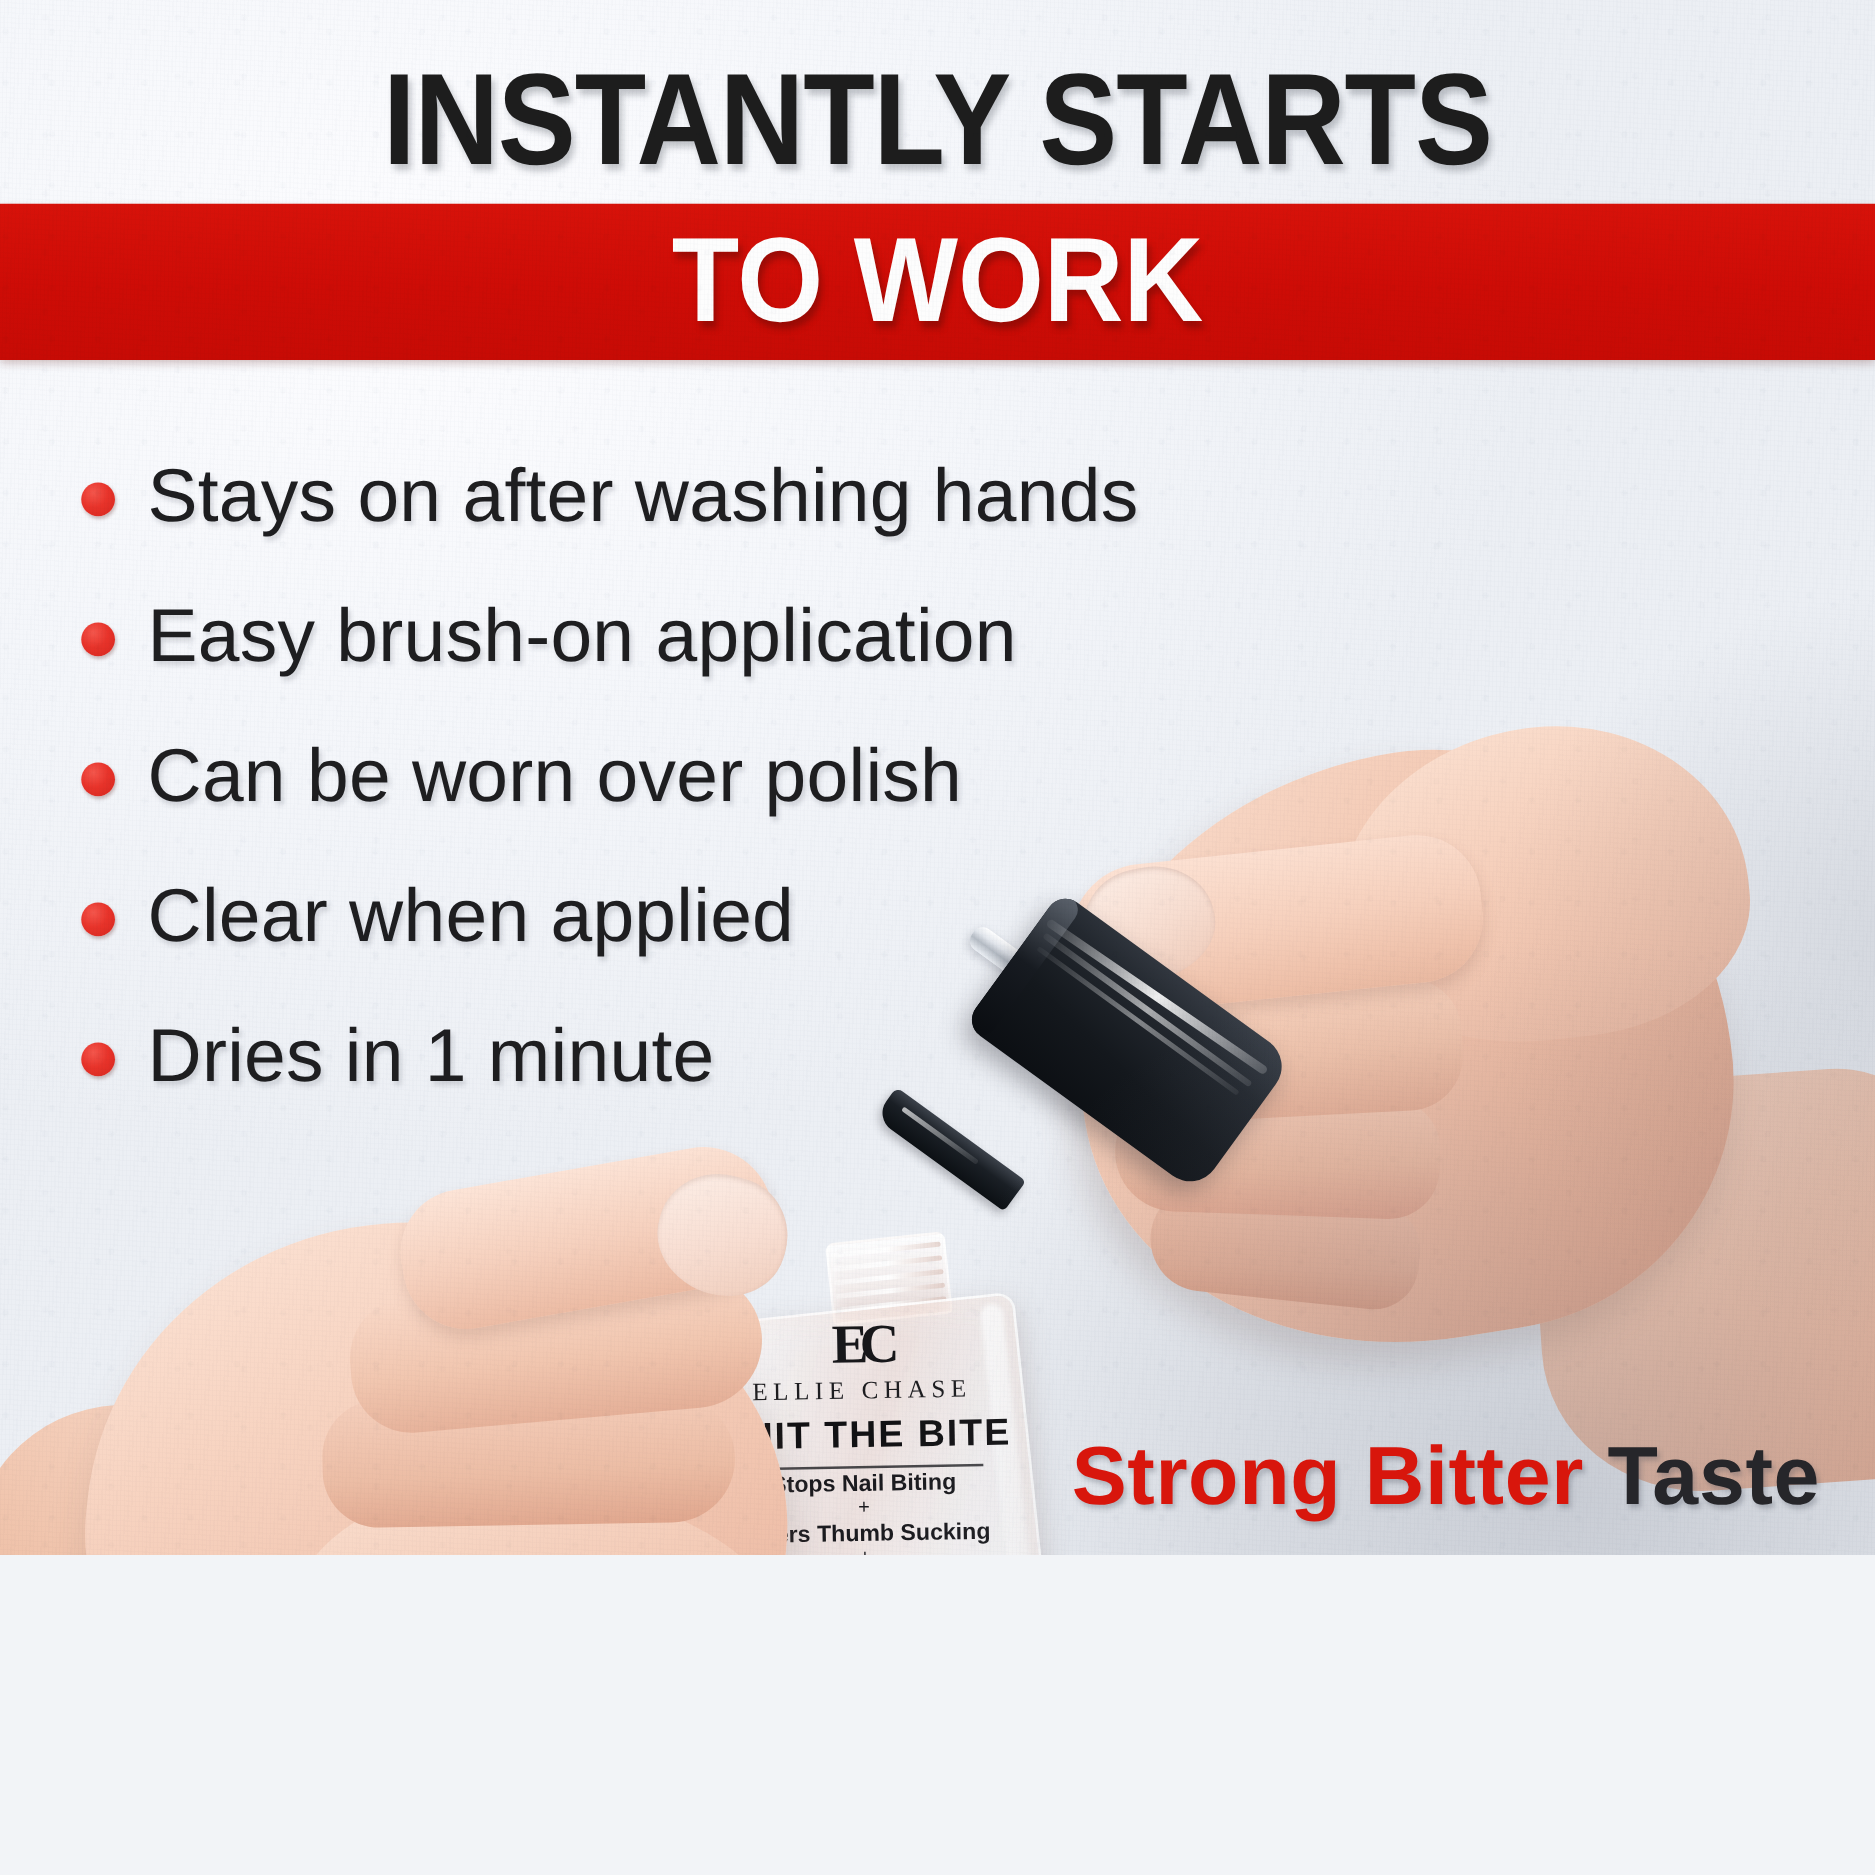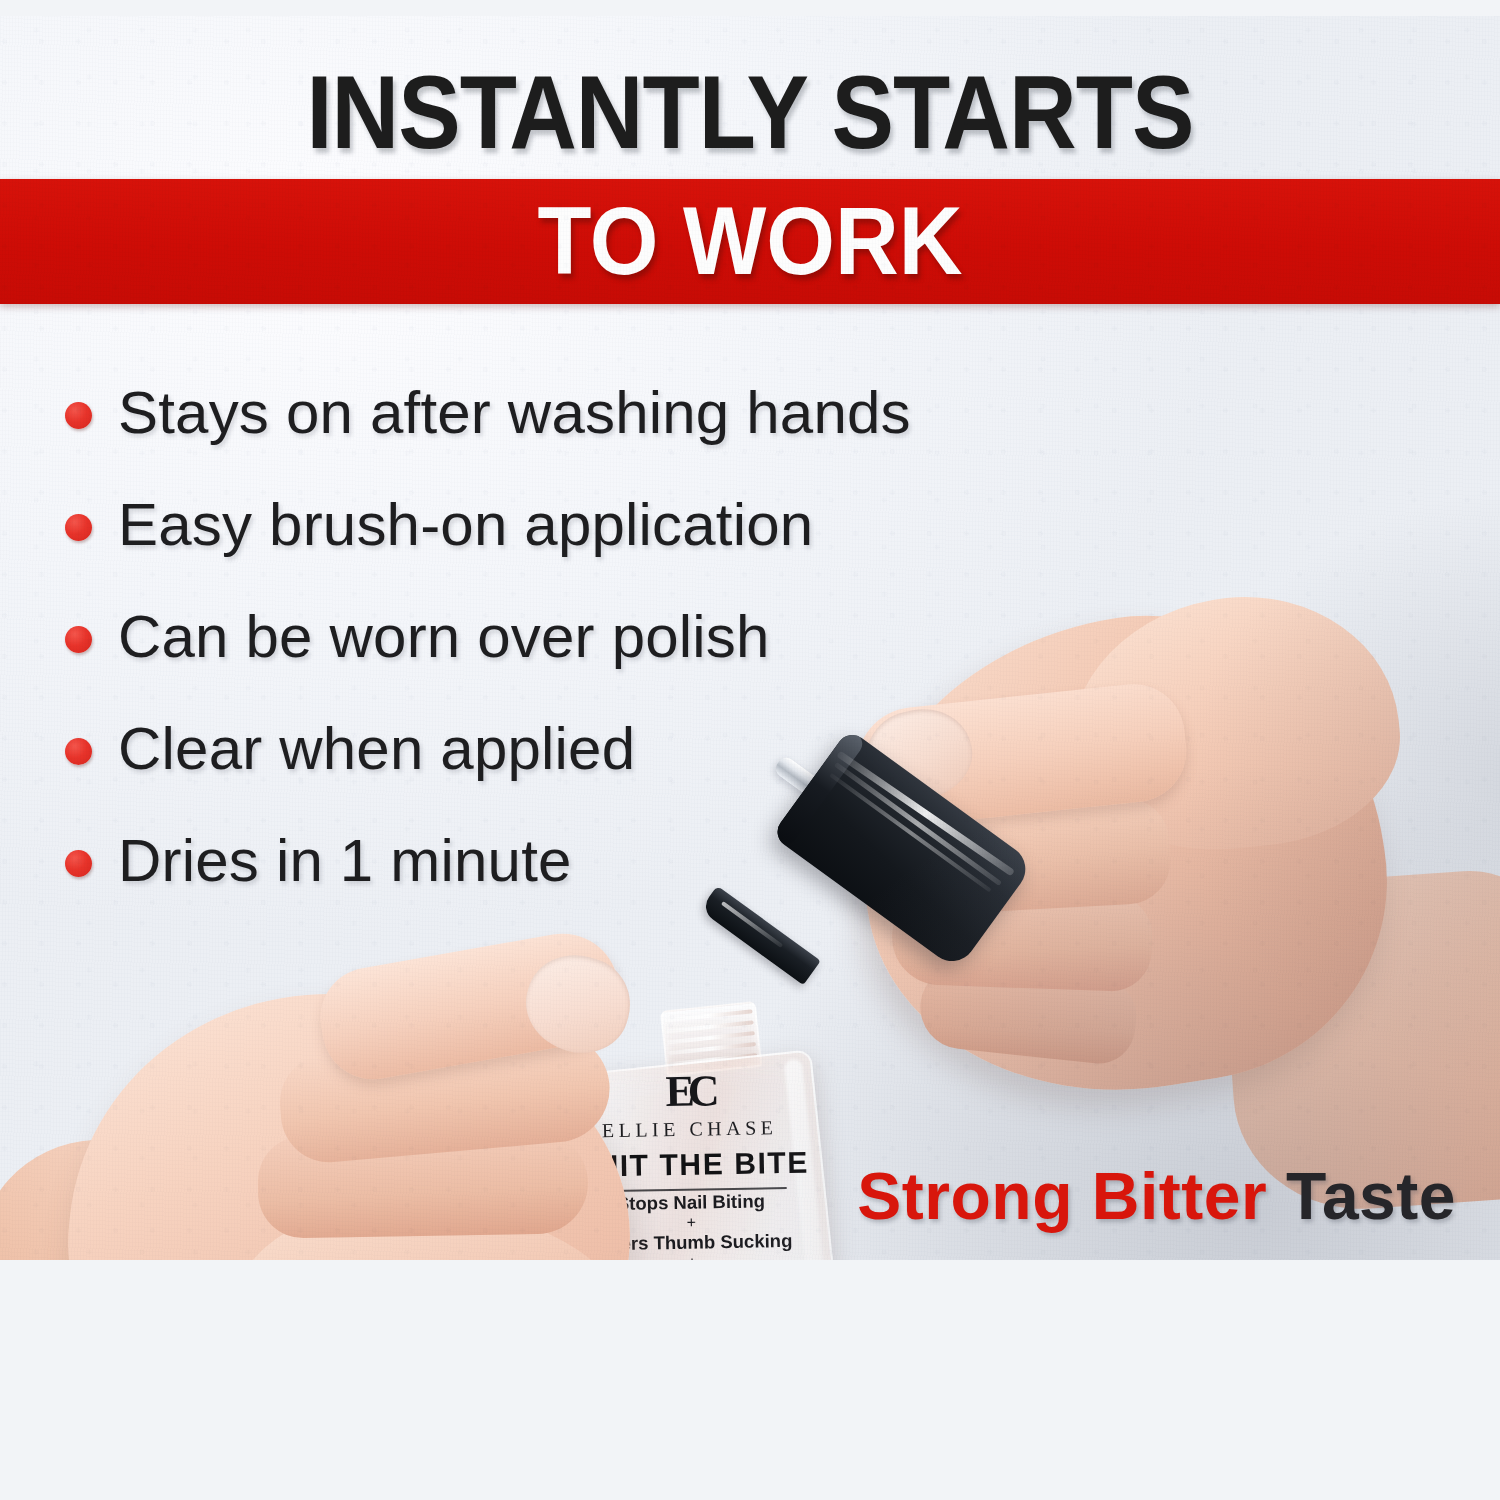--- a/index.html
+++ b/index.html
@@ -6,21 +6,20 @@
   html,body{margin:0;padding:0;}
   body{
     width:1500px;height:1500px;overflow:hidden;
     font-family:"Liberation Sans", sans-serif;
     background:#f2f4f7;
   }
   #poster{
     position:relative;width:1500px;height:1244px;overflow:hidden;
     background:
       radial-gradient(ellipse 900px 700px at 22% 18%, #fdfdff 0%, #f4f6fa 55%, #eceff4 100%);
-    margin-top: 16px;
   }
   
   #texture{
     position:absolute;inset:0;pointer-events:none;
     background-image:
       repeating-linear-gradient(91deg, rgba(140,150,165,.030) 0 1px, rgba(255,255,255,0) 1px 3px),
       repeating-linear-gradient(3deg, rgba(140,150,165,.024) 0 1px, rgba(255,255,255,0) 1px 4px),
       radial-gradient(circle at 12% 62%, rgba(160,170,185,.05) 0 2px, transparent 3px),
       radial-gradient(circle at 68% 30%, rgba(160,170,185,.045) 0 2px, transparent 3px);
     background-size:auto,auto,37px 41px,53px 47px;

